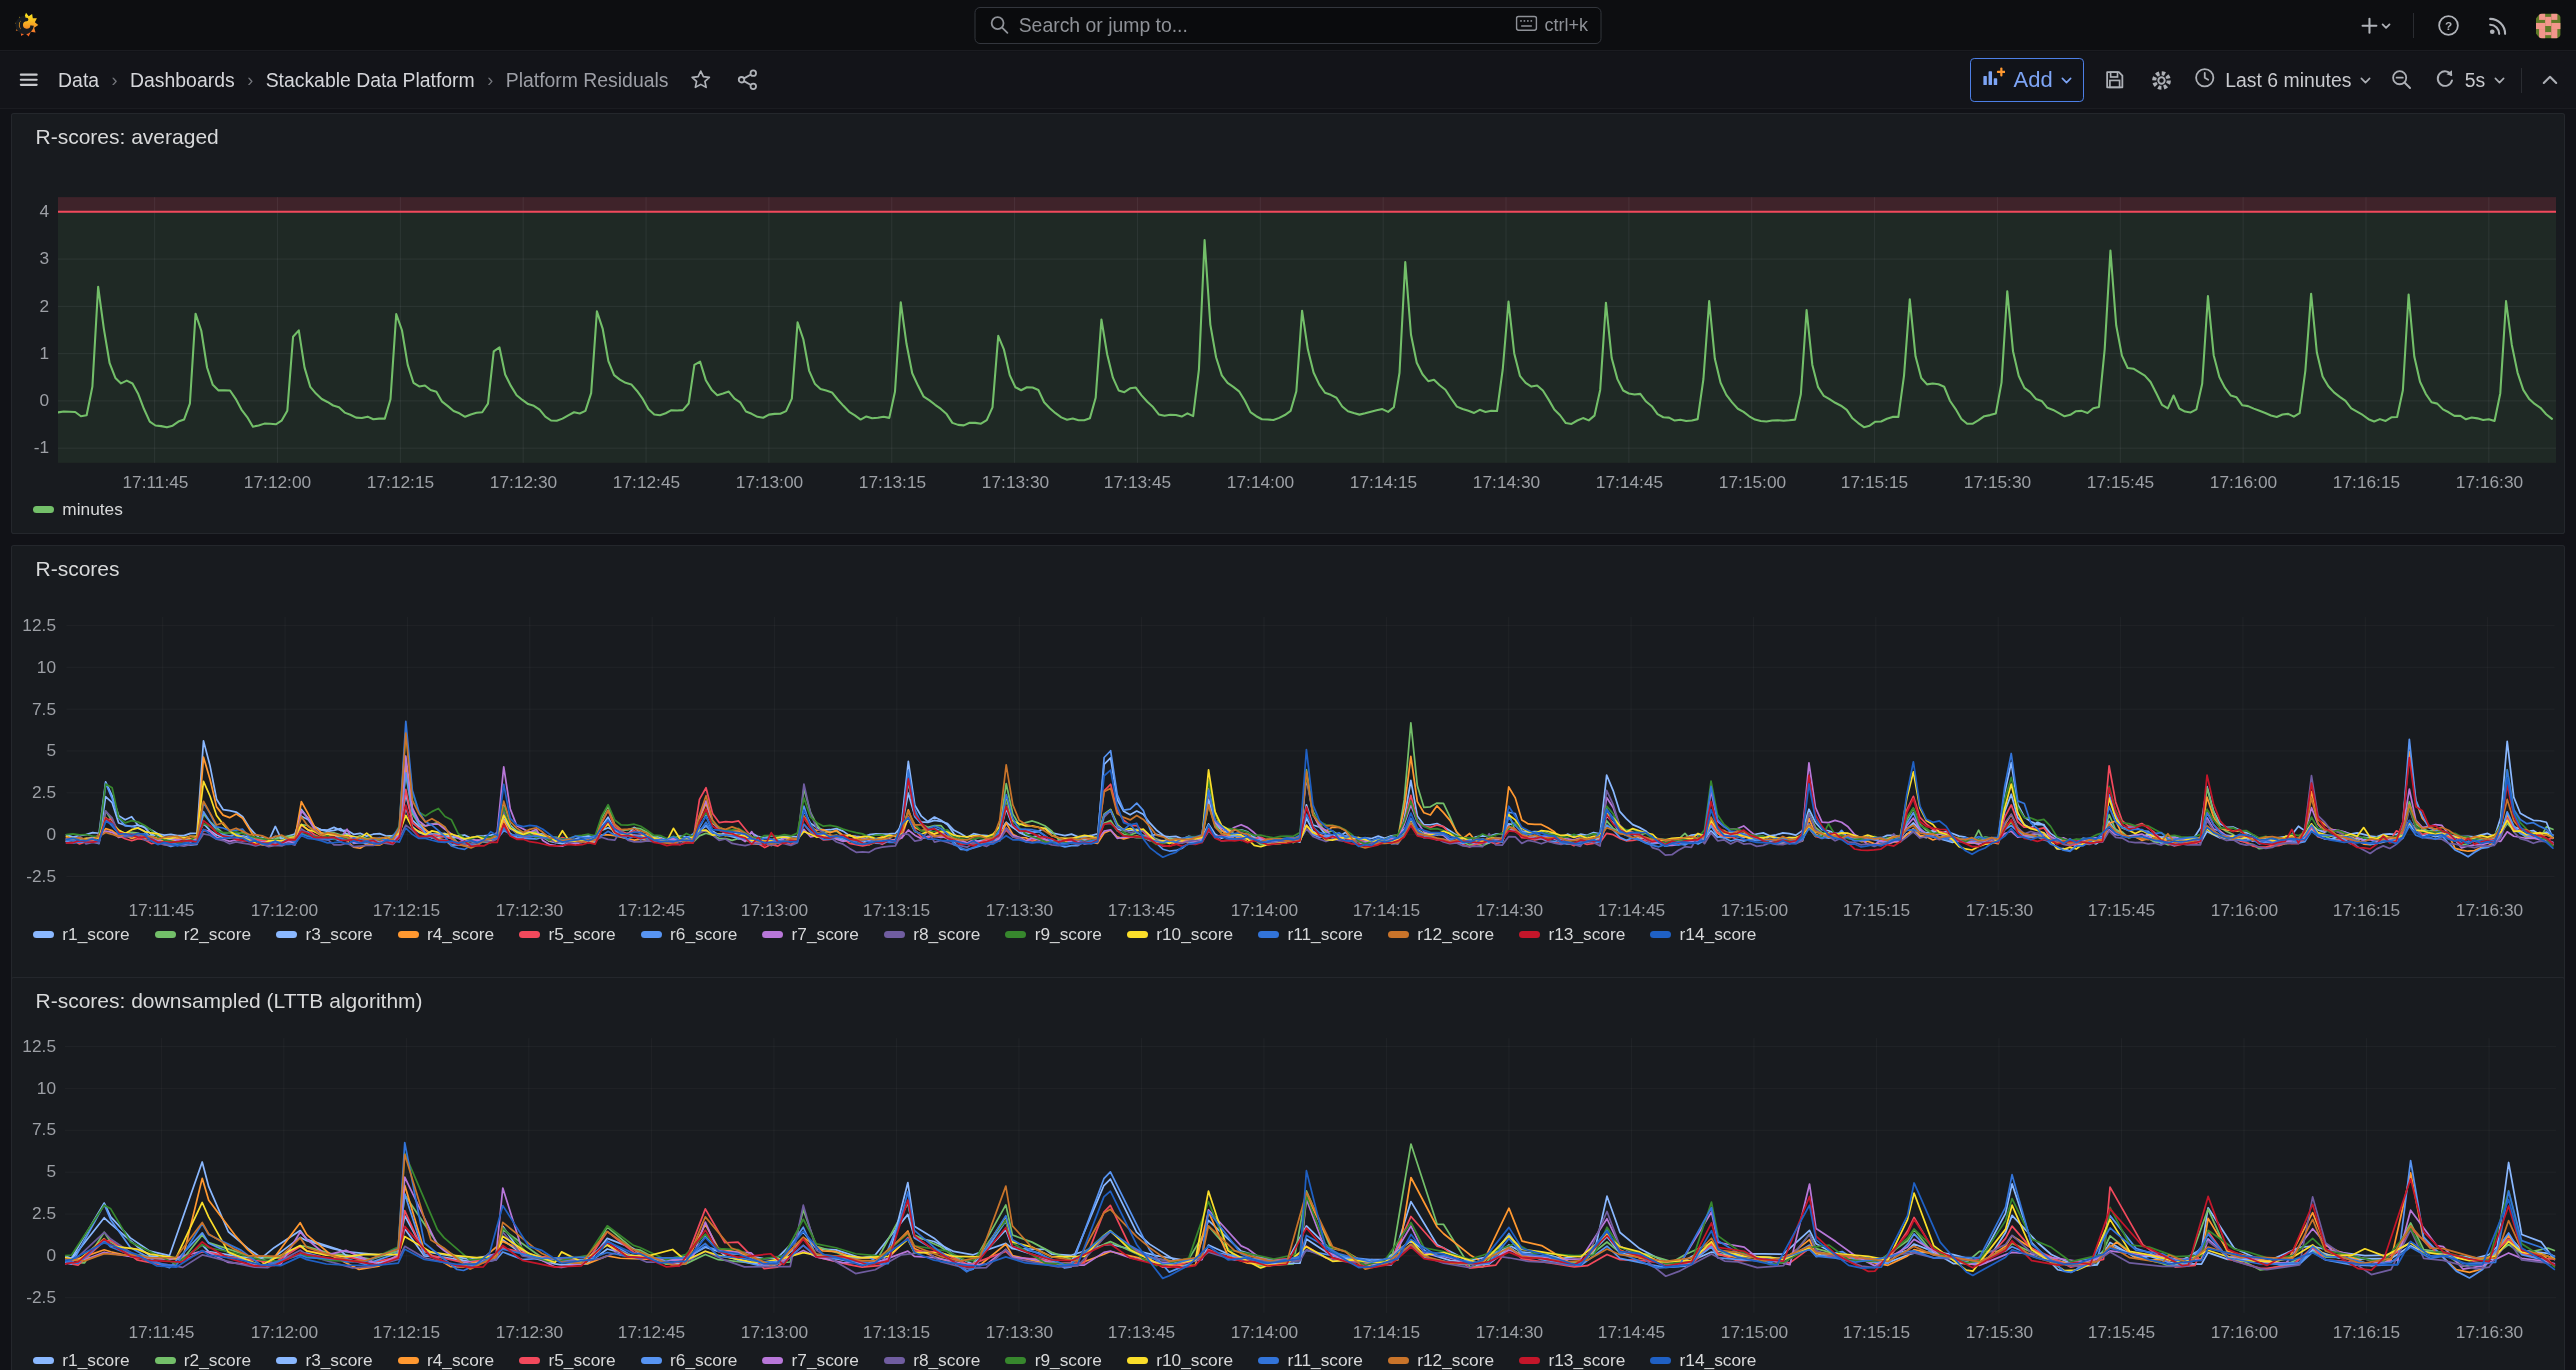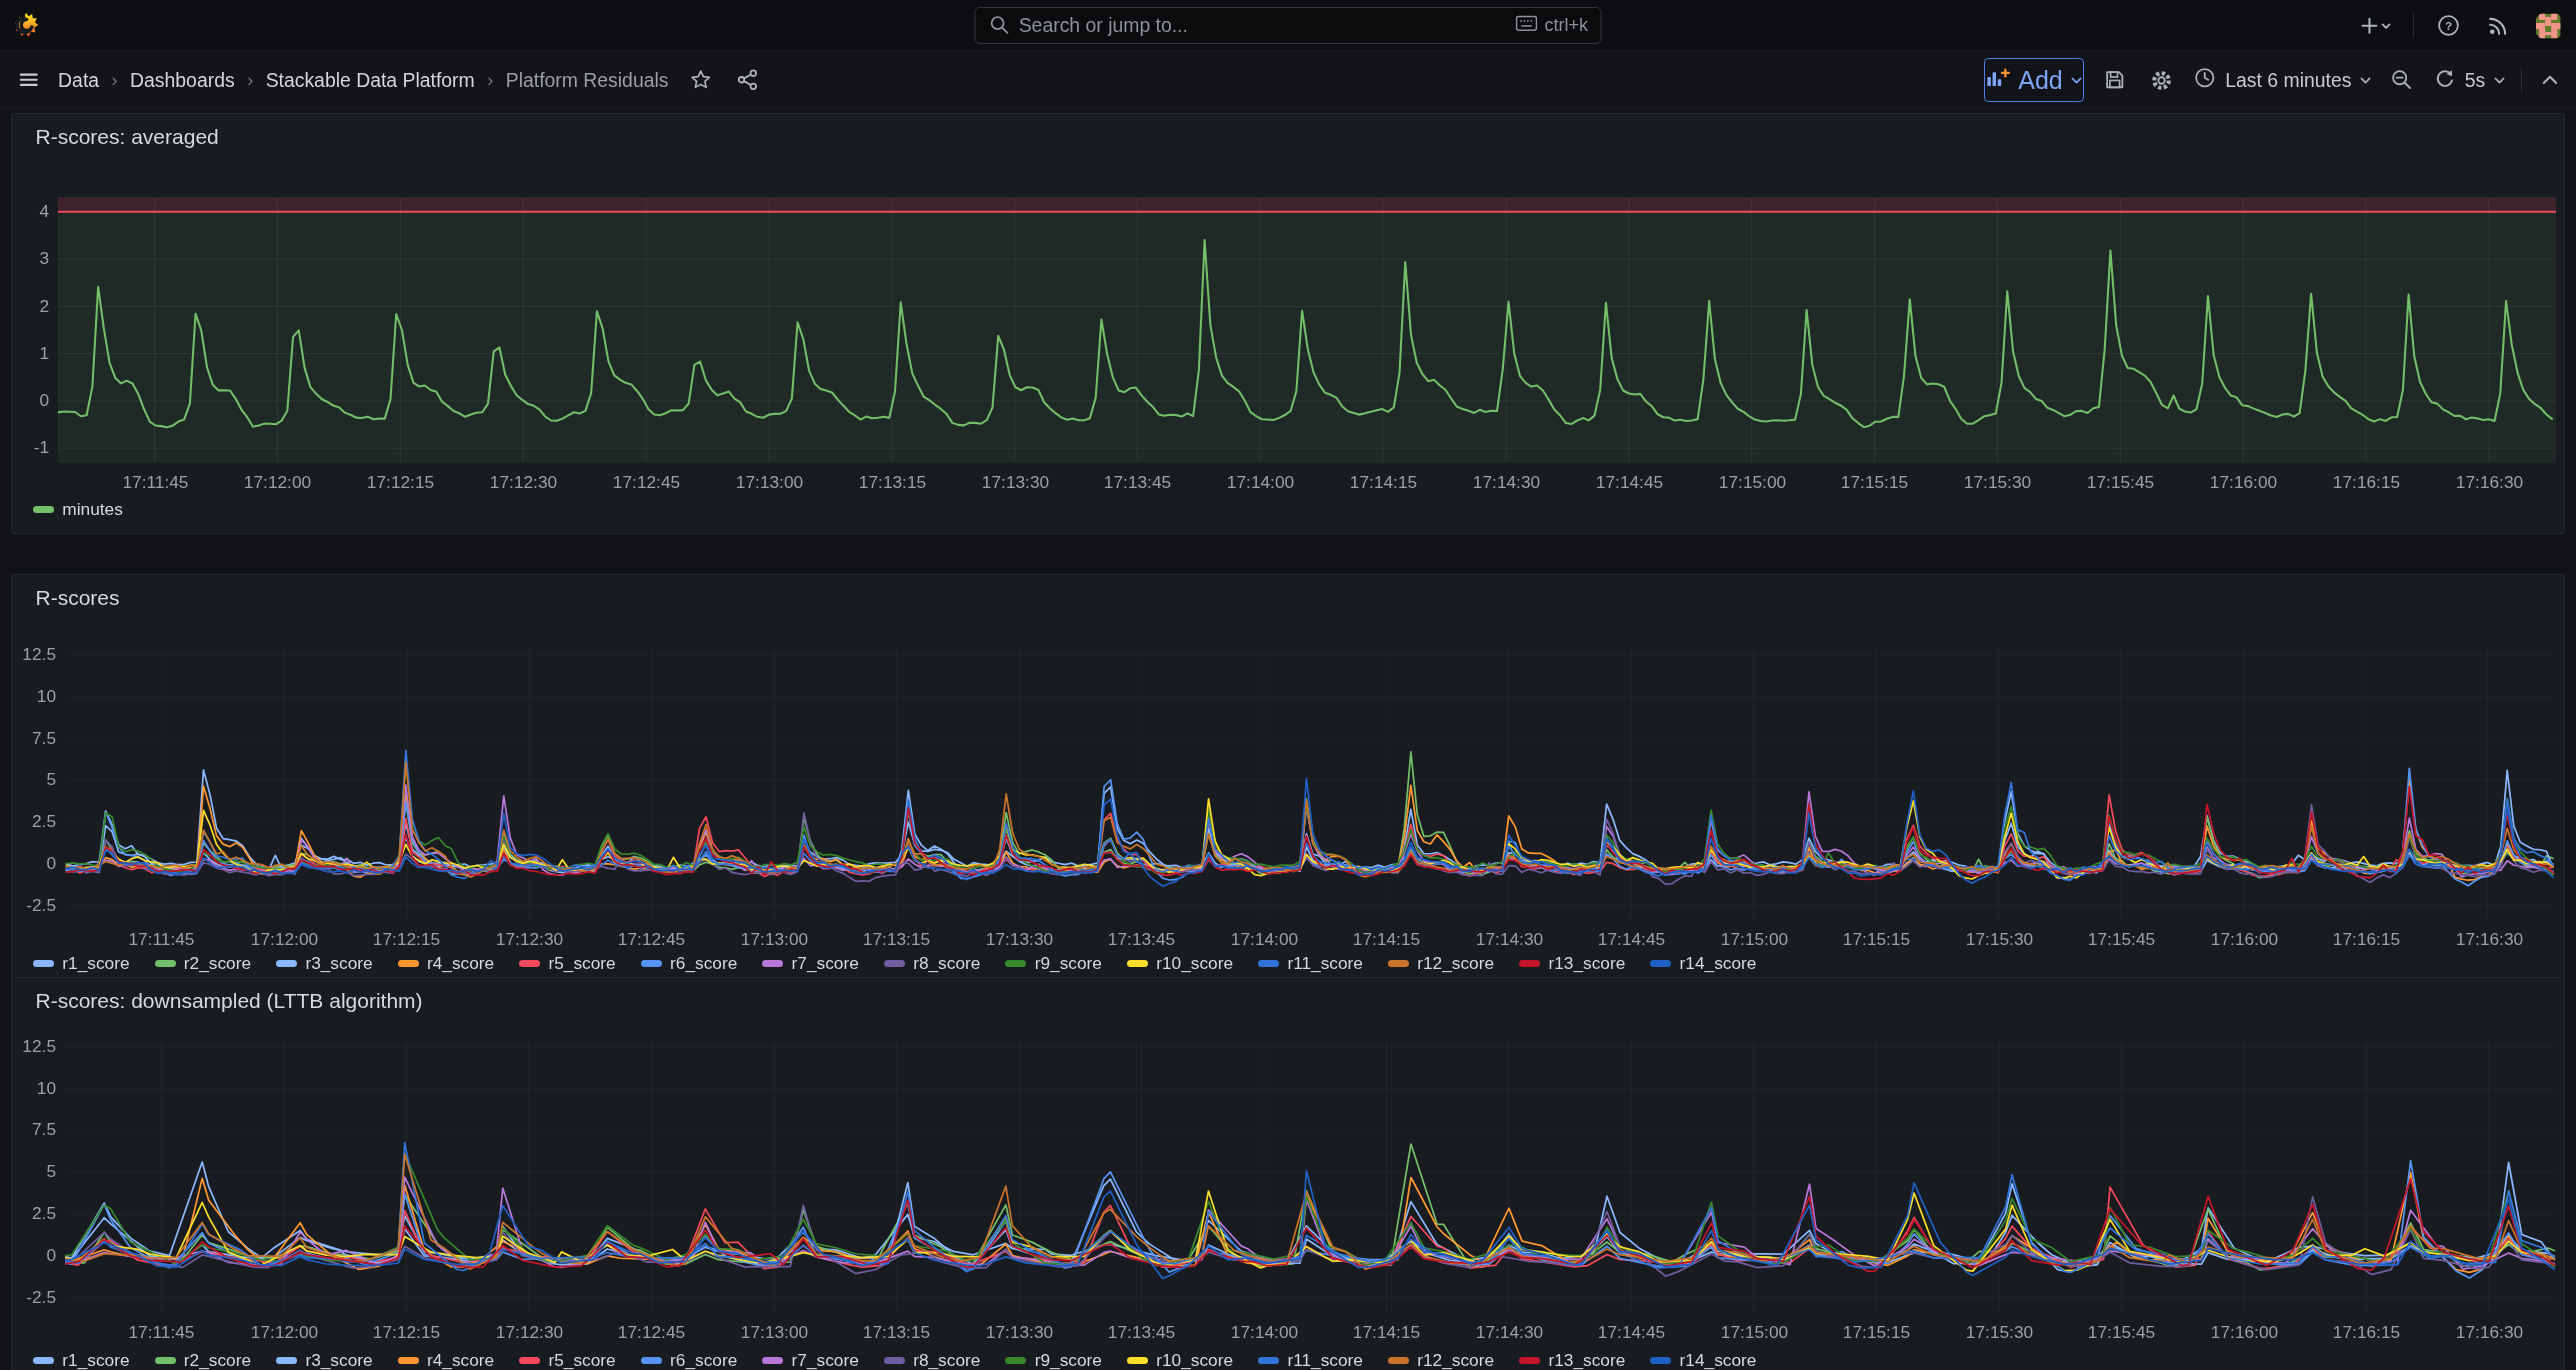--- a/index.html
+++ b/index.html
@@ -33,32 +33,32 @@
     background:#131419; border-bottom:0.7px solid #1b1c21;
     display:flex; align-items:center; padding:0 14px;
   }
   .crumbs { display:flex; align-items:center; gap:12.5px; margin-left:15px; font-size:19.4px; }
   .crumb { color:#d5d6da; cursor:pointer; }
   .crumb-sep { color:#74767c; font-size:18px; }
   .crumb-current { color:#9d9fa6; }
   .crumb-icons { display:flex; align-items:center; gap:18px; margin-left:18px; }
   .toolbar-right { margin-left:auto; display:flex; align-items:center; gap:16.6px; }
   .add-btn {
-    display:flex; align-items:center; gap:8.3px; height:44px; padding:0 1px;
+    display:flex; align-items:center; gap:8.3px; height:44px; padding:0 11px;
     background:#111319; border:1.4px solid #4d7fe6; border-radius:4.2px;
-    color:#7da4f5; font-size:25px; font-weight:500; cursor:pointer;
+    color:#7da4f5; font-size:22px; font-weight:500; cursor:pointer;
   }
   .tool-label { display:flex; align-items:center; gap:8.3px; color:#c9cace; font-size:19.4px; cursor:pointer; }
   
   .panel {
     position:absolute; left:11px; width:2554px;
     background:#181b1f; border:0.7px solid rgba(204,204,220,0.07); border-radius:2.8px;
   }
   .panel-1 { top:113px; height:421px; }
-  .panel-2 { top:574px; height:506px; }
+  .panel-2 { top:545px; height:506px; }
   .panel-3 { top:977px; height:415px; }
   .panel-title { position:absolute; left:23.5px; top:11px; font-size:21px; font-weight:500; color:#d8d9da; cursor:pointer; }
   .plot-wrap { position:absolute; }
   .panel-1 .plot-wrap { left:46px; top:83px; width:2498px; height:266px; }
   .panel-2 .plot-wrap { left:53px; top:71px; width:2491px; height:273px; }
   .panel-3 .plot-wrap { left:53px; top:60px;  width:2491px; height:275px; }
   .plot-wrap svg { position:absolute; inset:0; }
   .y-labels { position:absolute; }
   .y-label { position:absolute; right:0; height:19.4px; line-height:19.4px; font-size:17.3px; color:#9da0a6; text-align:right; }
   .x-labels { position:absolute; height:21px; }

